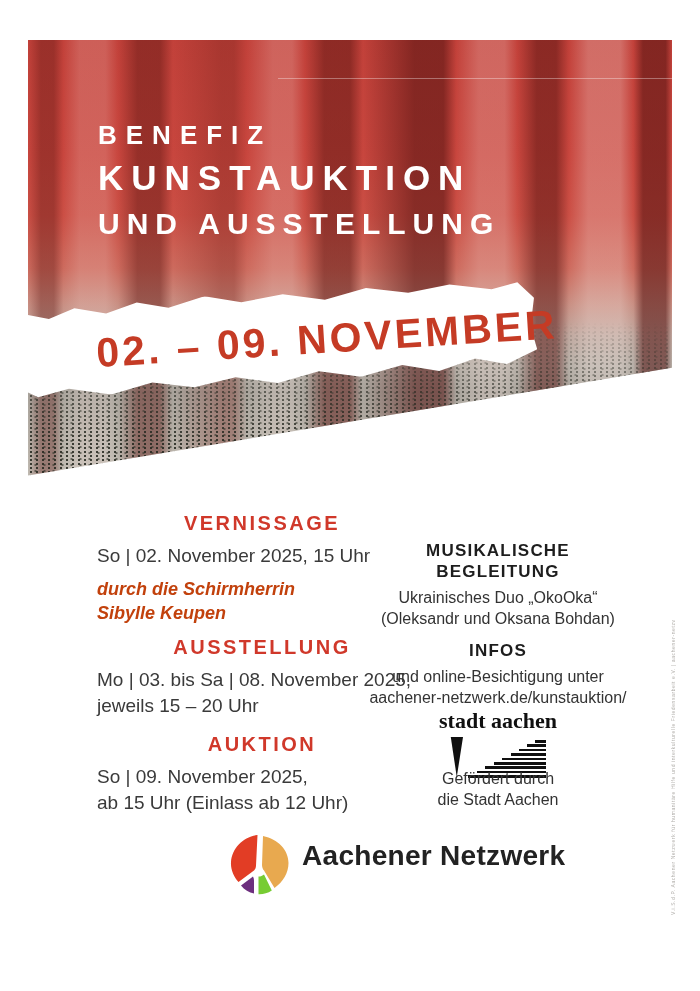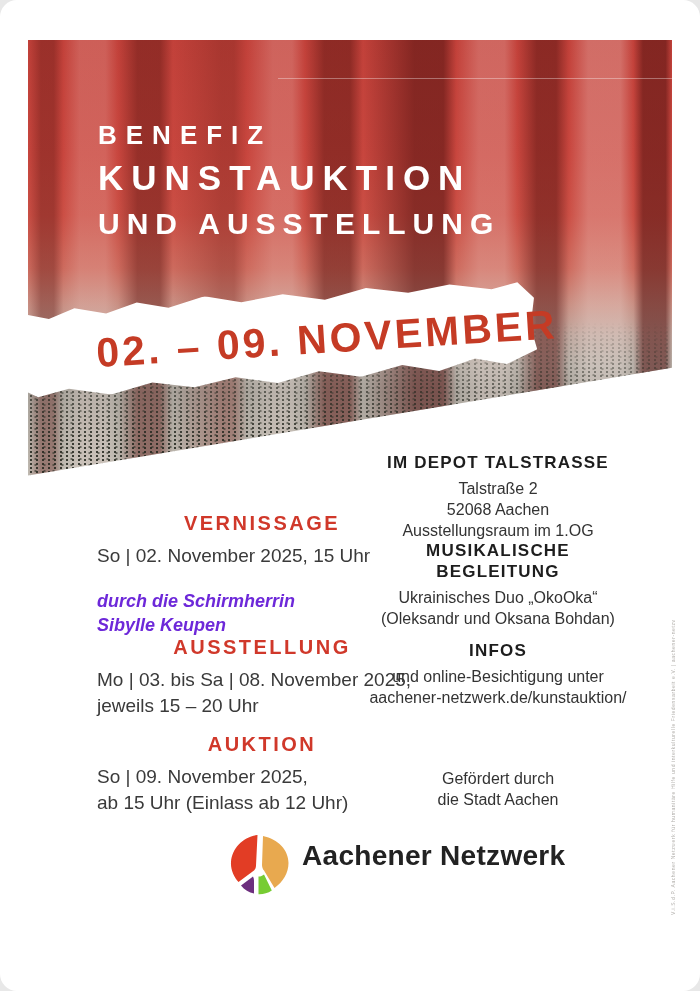--- a/index.html
+++ b/index.html
@@ -1,20 +1,19 @@
 <!DOCTYPE html>
 <html><head>
 <meta charset="utf-8">
 <style>
   html,body{margin:0;padding:0;background:#e8e8e8;}
   .page{
     position:relative;width:700px;height:991px;background:#ffffff;
     margin:0 auto;overflow:hidden;
     font-family:"Liberation Sans",sans-serif;
-    border-radius:17px;
   }
   
   .hero{
     position:absolute;left:28px;top:40px;width:644px;height:440px;
     clip-path:polygon(0 0,100% 0,100% 74.5%,0 99%);
     background:
       linear-gradient(90deg,
         rgba(0,0,0,0) 0%,
         rgba(90,20,16,.38) 2%, rgba(90,20,16,.38) 4%, rgba(0,0,0,0) 5.5%,
         rgba(255,230,225,.18) 8%, rgba(255,230,225,.18) 12%, rgba(0,0,0,0) 14%,
@@ -56,21 +55,21 @@
   }
   .band-date{
     position:absolute;left:68px;top:254px;width:450px;height:90px;line-height:90px;
     transform:rotate(-3.6deg);color:#c53b25;font-size:41px;font-weight:800;letter-spacing:3px;
     white-space:nowrap;
   }
   
   .sec{position:absolute;left:97px;width:330px;color:#3d3d3d;}
   .sec h2{margin:0 0 8px 0;font-size:20px;letter-spacing:2.5px;color:#d0382a;font-weight:700;text-align:center;}
   .sec .line{font-size:19px;line-height:26px;color:#3a3a3a;}
-  .sec .note{margin-top:20px;font-size:18px;line-height:24px;color:#6d28d9;font-weight:700;font-style:italic;}
+  .sec .note{margin-top:8px;font-size:18px;line-height:24px;color:#c2410c;font-weight:700;font-style:italic;}
   .sec-vernissage{top:512px;}
   .sec-ausstellung{top:636px;}
   .sec-auktion{top:733px;}
   
   .rcol{position:absolute;left:367px;width:262px;text-align:center;color:#2e2e2e;}
   .rhead{font-weight:700;color:#1d1d1d;font-size:17px;letter-spacing:1.2px;line-height:21px;}
   .rline{font-size:16px;line-height:21px;color:#333333;}
   .r-venue{top:452px;}
   .r-music{top:540px;}
   .r-infos{top:640px;}
@@ -130,40 +129,51 @@
     <div class="line">Mo | 03. bis Sa | 08. November 2025,</div>
     <div class="line">jeweils 15 – 20 Uhr</div>
   </div>
 
   <div class="sec sec-auktion">
     <h2>AUKTION</h2>
     <div class="line">So | 09. November 2025,</div>
     <div class="line">ab 15 Uhr (Einlass ab 12 Uhr)</div>
   </div>
 
-  <div class="rcol r-venue">
-    <div class="rhead">IM DEPOT TALSTRASSE</div>
-    <div class="rline">Talstraße 2</div>
-    <div class="rline">52068 Aachen</div>
-    <div class="rline">Ausstellungsraum im 1.OG</div>
-  </div>
 
   <div class="rcol r-music">
     <div class="rhead" style="margin-bottom:0;">MUSIKALISCHE</div>
     <div class="rhead">BEGLEITUNG</div>
     <div class="rline">Ukrainisches Duo „OkoOka“</div>
     <div class="rline">(Oleksandr und Oksana Bohdan)</div>
   </div>
 
   <div class="rcol r-infos">
     <div class="rhead">INFOS</div>
     <div class="rline">und online-Besichtigung unter</div>
     <div class="rline">aachener-netzwerk.de/kunstauktion/</div>
   </div>
 
+  <div class="sa-logo">
+    <div class="sa-word">stadt aachen</div>
+    <div class="sa-mark">
+      <div class="sa-tri"></div>
+      <div class="sa-bars">
+        <div class="b1"></div>
+          <div class="b2"></div>
+          <div class="b3"></div>
+        <div class="b4"></div>
+          <div class="b5"></div>
+          <div class="b6"></div>
+        <div class="b7"></div>
+          <div class="b8"></div>
+          <div class="b9"></div>
+      </div>
+    </div>
+  </div>
 
   <div class="rcol r-funding-text">
     <div class="rline">Gefördert durch</div>
     <div class="rline">die Stadt Aachen</div>
   </div>
 
   <svg class="org-logo" viewBox="0 0 64 68">
     <path d="M29 4 C15 6 4 17 3 31 C2.5 39 6 46 10.5 51 L26 39.5 C27.2 38.4 28 36.4 28 34.4 L29.5 4 Z" fill="#e23d25"></path>
     <path d="M35 5 L34 34 C34 36.2 34.8 38.2 36 39.5 L46.5 57 C55 51 60.5 42 60.5 32 C60.5 19 50 8 35 5 Z" fill="#e8a94f"></path>
     <path d="M13 54.5 L25 45.5 C25.8 47.2 26 48.4 26 50.2 L26 62.5 C21 61.5 16.3 58.7 13 54.5 Z" fill="#6d2f7e"></path>

